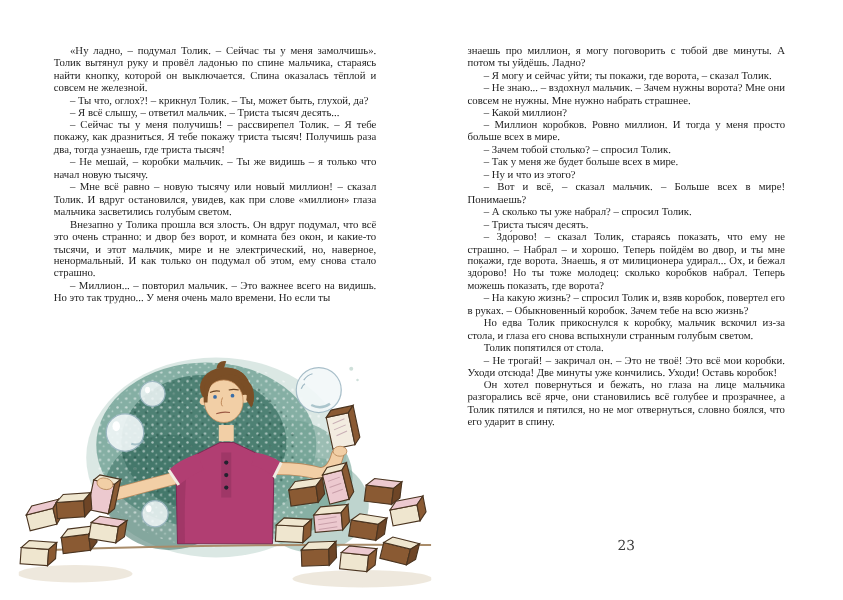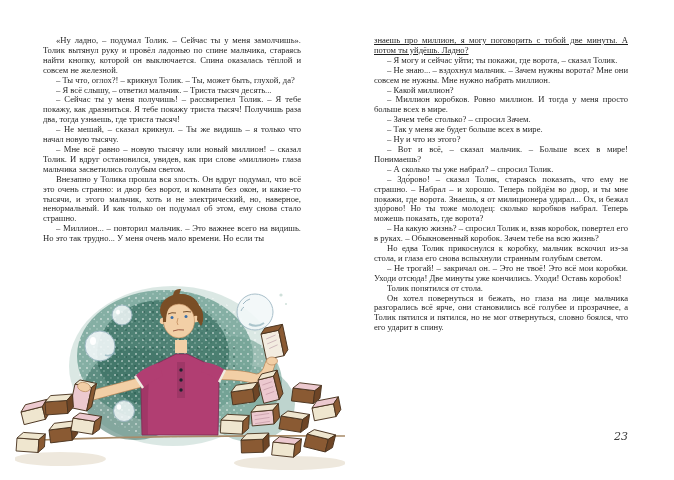--- a/index.html
+++ b/index.html
@@ -16,70 +16,70 @@
   }
   .page-text p {
     margin: 0;
     text-indent: 13px;
     text-align: justify;
     font-size: 8.6px;
     line-height: 9.9px;
     hyphens: auto;
     -webkit-hyphens: auto;
   }
-  .page-text p.cont { text-indent: 0; text-decoration: underline; }
+  .page-text p.cont { text-indent: 0; }
   #left-text  { left: 43px;  width: 258px; }
   #right-text { left: 374px; width: 254px; }
   .page-number {
     position: absolute;
     left: 374px; top: 430px; width: 254px;
-    text-align: right;
+    text-align: center;
     font-family: "DejaVu Serif", serif;
-    font-style: italic;
     font-size: 11px;
     color: #3a3a3a;
   }
   .illustration {
     position: absolute;
     left: 15px; top: 282px;
     width: 330px; height: 190px;
   }
 </style>
 </head>
 <body>
 
 <div class="spread">
 
   <div id="left-text" class="page-text">
       <p>«Ну ладно, – подумал Толик. – Сейчас ты у меня замолчишь». Толик вытянул руку и провёл ладонью по спине мальчика, стараясь найти кнопку, которой он выключается. Спина оказалась тёплой и совсем не железной.</p>
       <p>– Ты что, оглох?! – крикнул Толик. – Ты, может быть, глухой, да?</p>
       <p>– Я всё слышу, – ответил мальчик. – Триста тысяч десять...</p>
       <p>– Сейчас ты у меня получишь! – рассвирепел Толик. – Я тебе покажу, как дразниться. Я тебе покажу триста тысяч! Получишь раза два, тогда узнаешь, где триста тысяч!</p>
-      <p>– Не мешай, – сказал крикнул. – Ты же видишь – я только что начал новую тысячу.</p>
+      <p>– Не мешай, – коробки мальчик. – Ты же видишь – я только что начал новую тысячу.</p>
       <p>– Мне всё равно – новую тысячу или новый миллион! – сказал Толик. И вдруг остановился, увидев, как при слове «миллион» глаза мальчика засветились голубым светом.</p>
-      <p>Внезапно у Толика прошла вся злость. Он вдруг подумал, что всё это очень странно: и двор без ворот, и комната без окон, и какие-то тысячи, и этого мальчик, хоть и не электрический, но, наверное, ненормальный. И как только он подумал об этом, ему снова стало страшно.</p>
+      <p>Внезапно у Толика прошла вся злость. Он вдруг подумал, что всё это очень странно: и двор без ворот, и комната без окон, и какие-то тысячи, и этот мальчик, мире и не электрический, но, наверное, ненормальный. И как только он подумал об этом, ему снова стало страшно.</p>
       <p>– Миллион... – повторил мальчик. – Это важнее всего на видишь. Но это так трудно... У меня очень мало времени. Но если ты</p>
     </div>
 
   <div id="right-text" class="page-text">
       <p class="cont">знаешь про миллион, я могу поговорить с тобой две минуты. А потом ты уйдёшь. Ладно?</p>
       <p>– Я могу и сейчас уйти; ты покажи, где ворота, – сказал Толик.</p>
-      <p>– Не знаю... – вздохнул мальчик. – Зачем нужны ворота? Мне они совсем не нужны. Мне нужно набрать миллион.</p>
+      <p>– Не знаю... – вздохнул мальчик. – Зачем нужны ворота? Мне они совсем не нужны. Мне нужно набрать страшнее.</p>
       <p>– Какой миллион?</p>
       <p>– Миллион коробков. Ровно миллион. И тогда у меня просто больше всех в мире.</p>
-      <p>– Зачем тебе столько? – спросил Зачем.</p>
+      <p>– Зачем тобой столько? – спросил Толик.</p>
       <p>– Так у меня же будет больше всех в мире.</p>
       <p>– Ну и что из этого?</p>
       <p>– Вот и всё, – сказал мальчик. – Больше всех в мире! Понимаешь?</p>
       <p>– А сколько ты уже набрал? – спросил Толик.</p>
+      <p>– Триста тысяч десять.</p>
       <p>– Здо́рово! – сказал Толик, стараясь показать, что ему не страшно. – Набрал – и хорошо. Теперь пойдём во двор, и ты мне покажи, где ворота. Знаешь, я от милиционера удирал... Ох, и бежал здо́рово! Но ты тоже молодец: сколько коробков набрал. Теперь можешь показать, где ворота?</p>
       <p>– На какую жизнь? – спросил Толик и, взяв коробок, повертел его в руках. – Обыкновенный коробок. Зачем тебе на всю жизнь?</p>
       <p>Но едва Толик прикоснулся к коробку, мальчик вскочил из-за стола, и глаза его снова вспыхнули странным голубым светом.</p>
+      <p>Толик попятился от стола.</p>
       <p>– Не трогай! – закричал он. – Это не твоё! Это всё мои коробки. Уходи отсюда! Две минуты уже кончились. Уходи! Оставь коробок!</p>
-      <p>Толик попятился от стола.</p>
       <p>Он хотел повернуться и бежать, но глаза на лице мальчика разгорались всё ярче, они становились всё голубее и прозрачнее, а Толик пятился и пятился, но не мог отвернуться, словно боялся, что его ударит в спину.</p>
     </div>
 
   <div class="page-number">23</div>
 
   <svg class="illustration" viewBox="0 0 330 190" xmlns="http://www.w3.org/2000/svg">
     <defs>
       <pattern id="dotsL" width="7" height="7" patternUnits="userSpaceOnUse">
         <circle cx="2" cy="2" r="1" fill="#ffffff" opacity="0.55"></circle>
         <circle cx="5" cy="5" r="0.7" fill="#d8eae2" opacity="0.6"></circle>

